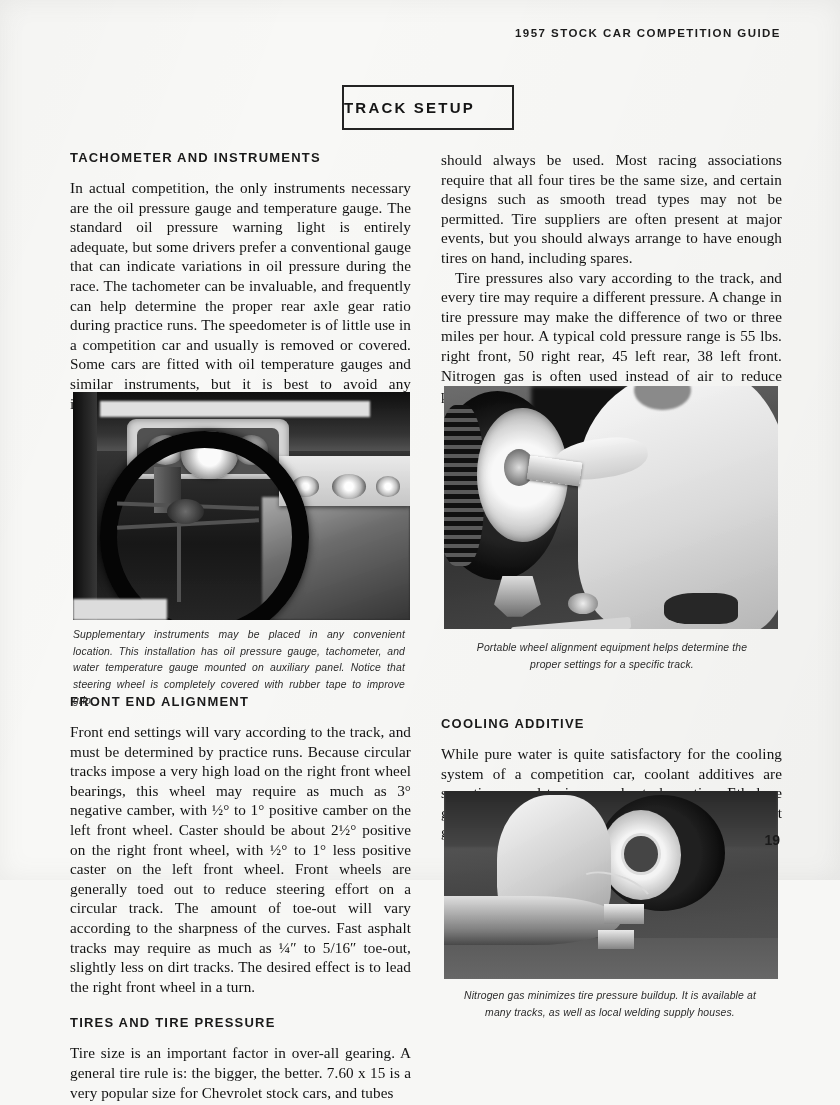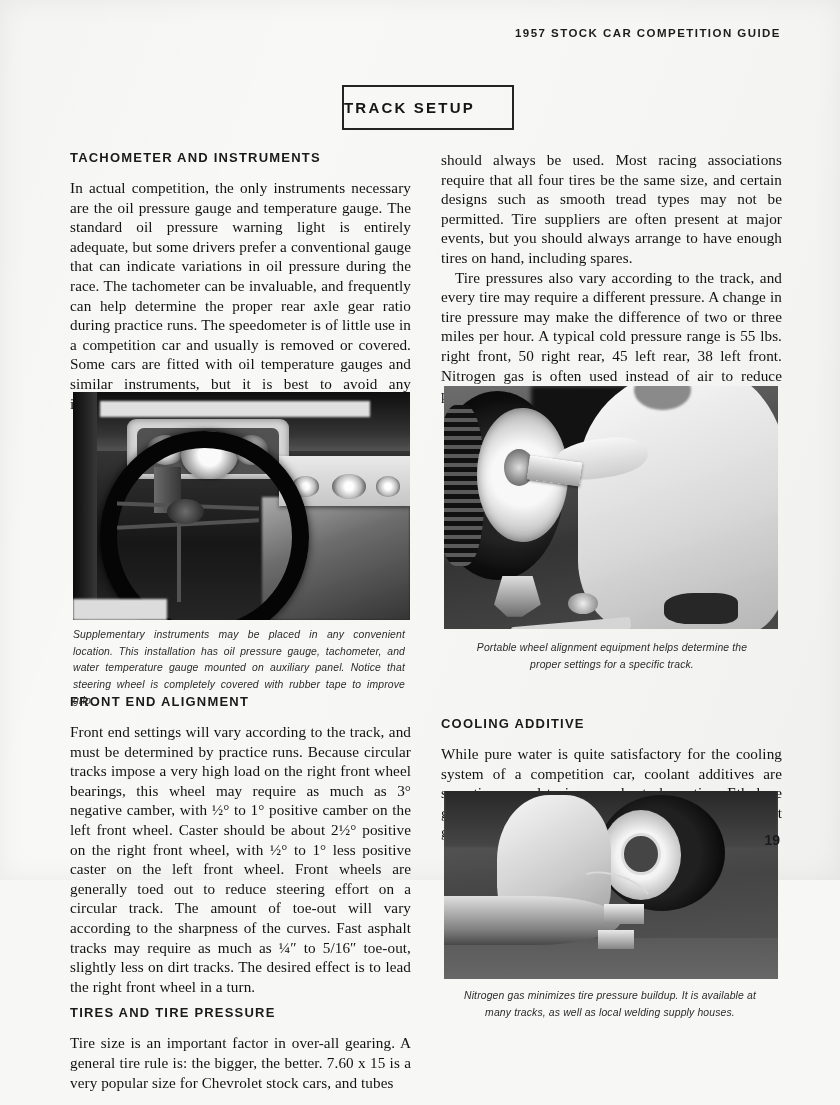--- a/index.html
+++ b/index.html
@@ -77,21 +77,21 @@
   .col-right { left: 441px; top: 150px; }
 
   h2.sec {
     font-family: "Liberation Sans", sans-serif;
     font-weight: bold;
     font-size: 13px;
     letter-spacing: 1.2px;
     color: #1a1a1a;
     margin: 0 0 13px 0;
   }
-  h2.sec.spaced-top { margin-top: 9px; }
+  h2.sec.spaced-top { margin-top: 19px; }
 
   p.body {
     margin: 0 0 0 0;
     font-size: 15.2px;
     line-height: 19.6px;
     text-align: justify;
     text-justify: inter-word;
     color: #121212;
     letter-spacing: 0.08px;
   }

